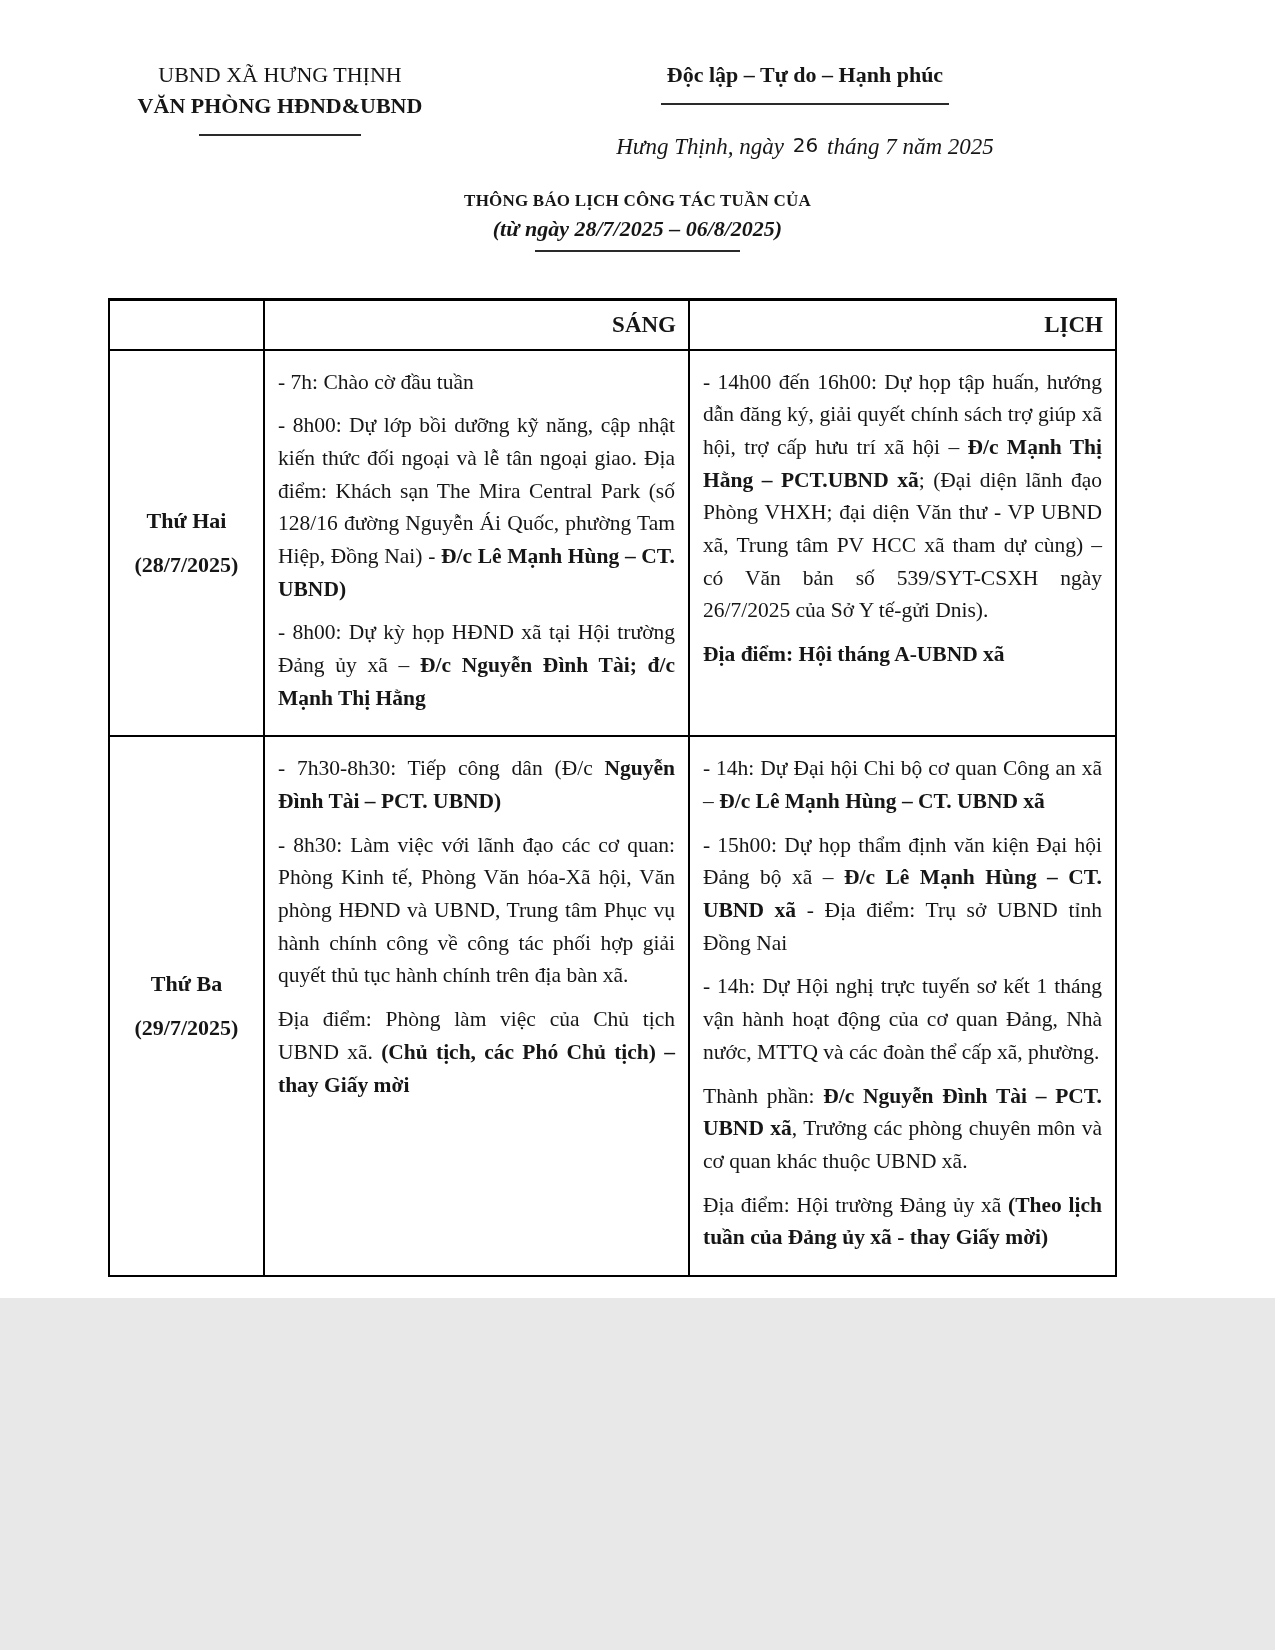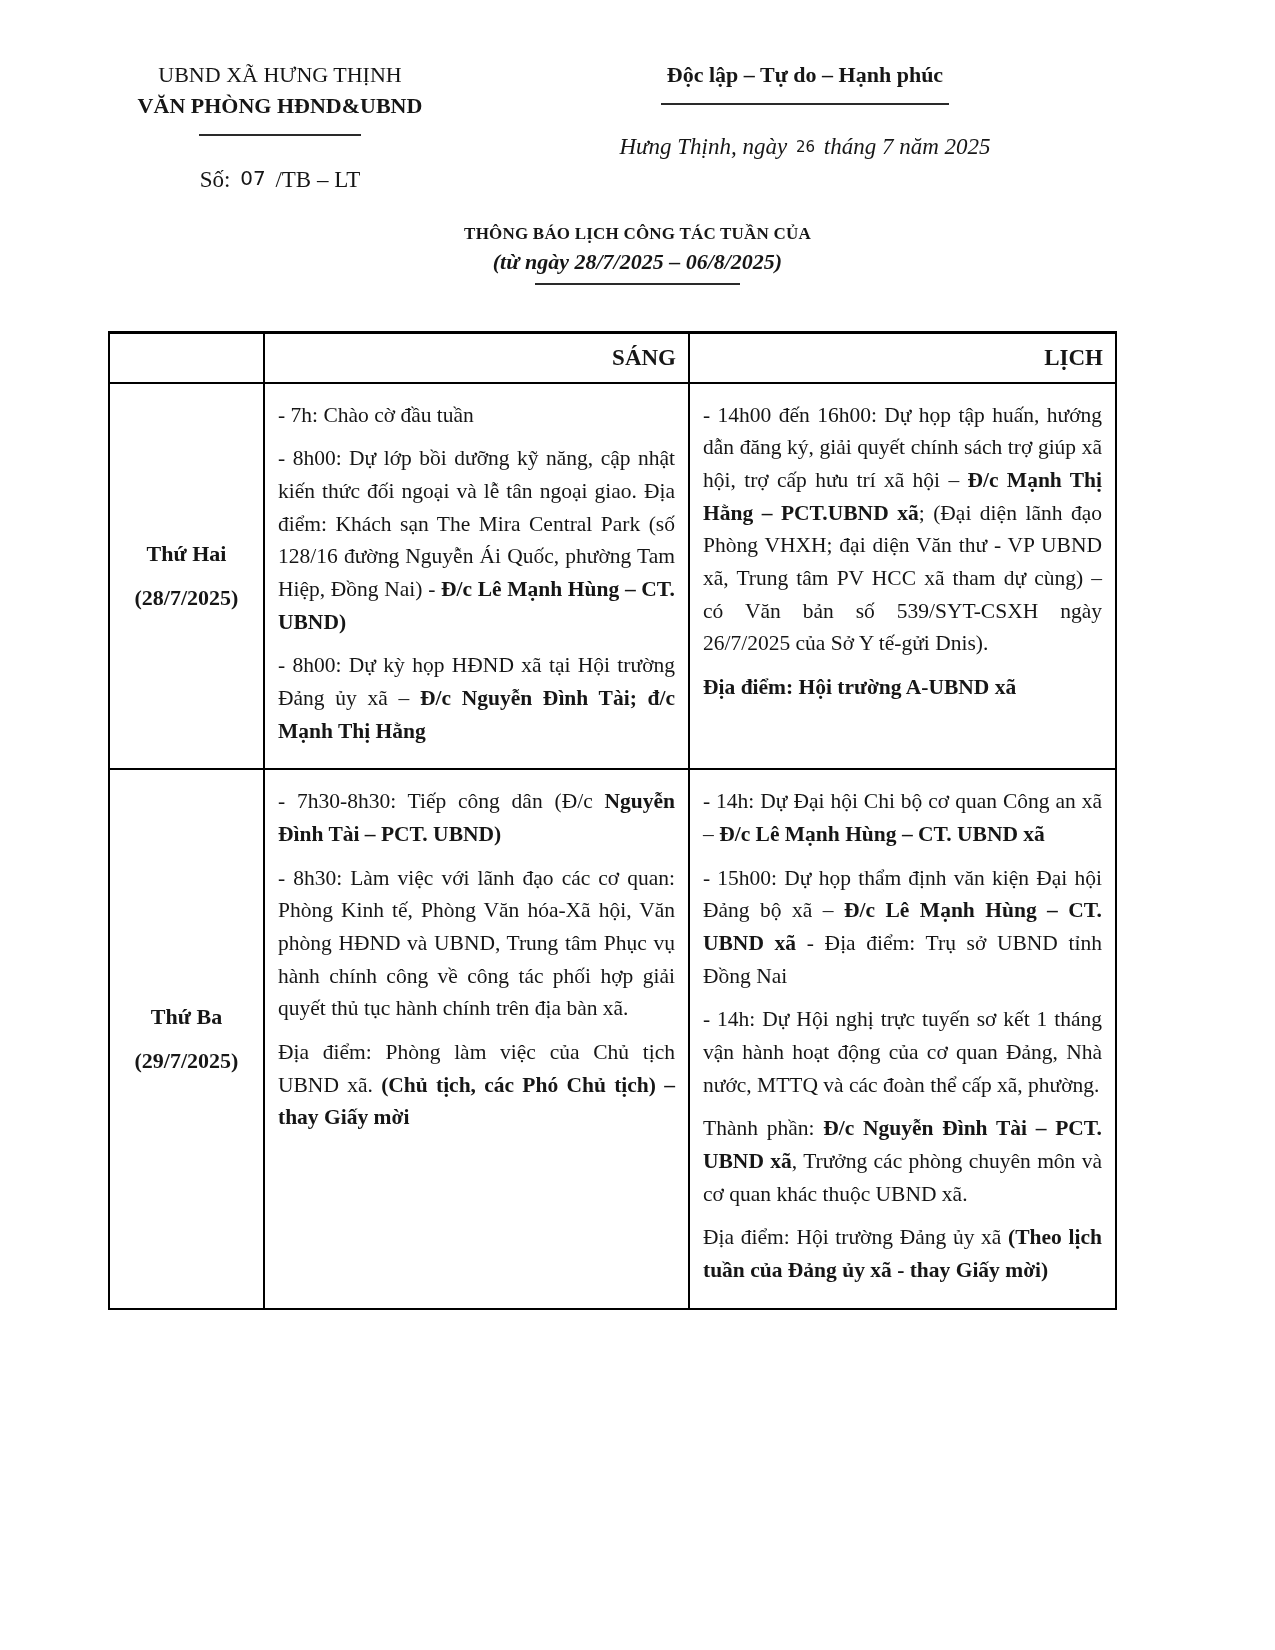--- a/index.html
+++ b/index.html
@@ -1,17 +1,17 @@
 <!DOCTYPE html>
 <html><head>
 <meta charset="utf-8">
 <style>
   html,body { margin:0; padding:0; background:#e8e8e8; }
   .page {
-    width:1275px; height:1650px; margin:0 auto; background:#ffffff;
+    width:1275px; height:1298px; margin:0 auto; background:#ffffff;
     position:relative; color:#161616;
     font-family:"Liberation Serif", serif;
     overflow:hidden;
   }
   
   .doc-header { display:flex; padding-top:60px; }
   .hdr-left  { width:450px; margin-left:55px; text-align:center; }
   .hdr-right { width:590px; margin-left:5px;  text-align:center; }
   .hdr-line  { font-size:22px; line-height:1.4; }
   .bold { font-weight:bold; }
@@ -19,21 +19,21 @@
   .hdr-left .rule  { width:162px; margin-top:1px; }
   .hdr-right .rule { width:288px; margin-top:1px; }
   .so-line { margin-top:27px; font-size:23px; }
   .num-typed {
     font-family:"DejaVu Sans", sans-serif; font-size:20px;
     position:relative; top:-2px; padding:0 4px;
   }
   .date-line { margin-top:25px; font-size:23px; font-style:italic; }
   .date-day {
     font-style:normal; font-family:"DejaVu Sans", sans-serif;
-    font-size:15px; position:relative; top:-2px; padding:0 3px;
+    font-size:20px; position:relative; top:-2px; padding:0 3px;
   }
   
   .title-block { text-align:center; margin-top:30px; }
   .title-line { font-weight:bold; font-size:17px; line-height:1.35; letter-spacing:0.2px; }
   .title-sub  { font-weight:bold; font-style:italic; font-size:22px; margin-top:3px; }
   .title-rule { width:205px; border-bottom:2px solid #2a2a2a; margin:8px auto 0; }
   
   table.schedule {
     border-collapse:collapse; table-layout:fixed;
     margin:46px 0 0 108px; width:1007px;
@@ -59,25 +59,20 @@
 </head>
 <body>
 
 <div class="page">
 
   <div class="doc-header">
     <div class="hdr-left">
       <div class="hdr-line">UBND XÃ HƯNG THỊNH</div>
       <div class="hdr-line bold">VĂN PHÒNG HĐND&amp;UBND</div>
       <span class="rule"></span>
-      <div class="so-line">
-        <span>Số:</span>
-        <span class="num-typed">07</span>
-        <span>/TB – LT</span>
-      </div>
     </div>
     <div class="hdr-right">
       <div class="hdr-line bold">Độc lập – Tự do – Hạnh phúc</div>
       <span class="rule"></span>
       <div class="date-line">
         <span>Hưng Thịnh, ngày</span>
         <span class="date-day">26</span>
         <span>tháng 7 năm 2025</span>
       </div>
     </div>
@@ -108,21 +103,21 @@
             <div>Thứ Hai</div>
             <div>(28/7/2025)</div>
           </td>
           <td class="content-cell">
             <p><span>- 7h: Chào cờ đầu tuần</span></p>
             <p><span>- 8h00: Dự lớp bồi dưỡng kỹ năng, cập nhật kiến thức đối ngoại và lễ tân ngoại giao. Địa điểm: Khách sạn The Mira Central Park (số 128/16 đường Nguyễn Ái Quốc, phường Tam Hiệp, Đồng Nai) - </span><span class="b">Đ/c Lê Mạnh Hùng – CT. UBND)</span></p>
             <p><span>- 8h00: Dự kỳ họp HĐND xã tại Hội trường Đảng ủy xã – </span><span class="b">Đ/c Nguyễn Đình Tài; đ/c Mạnh Thị Hằng</span></p>
           </td>
           <td class="content-cell">
             <p><span>- 14h00 đến 16h00: Dự họp tập huấn, hướng dẫn đăng ký, giải quyết chính sách trợ giúp xã hội, trợ cấp hưu trí xã hội – </span><span class="b">Đ/c Mạnh Thị Hằng – PCT.UBND xã</span><span>; (Đại diện lãnh đạo Phòng VHXH; đại diện Văn thư - VP UBND xã, Trung tâm PV HCC xã tham dự cùng) – có Văn bản số 539/SYT-CSXH ngày 26/7/2025 của Sở Y tế-gửi Dnis).</span></p>
-            <p><span class="b">Địa điểm: Hội trường A-UBND xã</span></p>
+            <p><span class="b">Địa điểm: Hội tháng A-UBND xã</span></p>
           </td>
         </tr>
         <tr>
           <td class="day-cell">
             <div>Thứ Ba</div>
             <div>(29/7/2025)</div>
           </td>
           <td class="content-cell">
             <p><span>- 7h30-8h30: Tiếp công dân (Đ/c </span><span class="b">Nguyễn Đình Tài – PCT. UBND)</span></p>
             <p><span>- 8h30: Làm việc với lãnh đạo các cơ quan: Phòng Kinh tế, Phòng Văn hóa-Xã hội, Văn phòng HĐND và UBND, Trung tâm Phục vụ hành chính công về công tác phối hợp giải quyết thủ tục hành chính trên địa bàn xã.</span></p>

